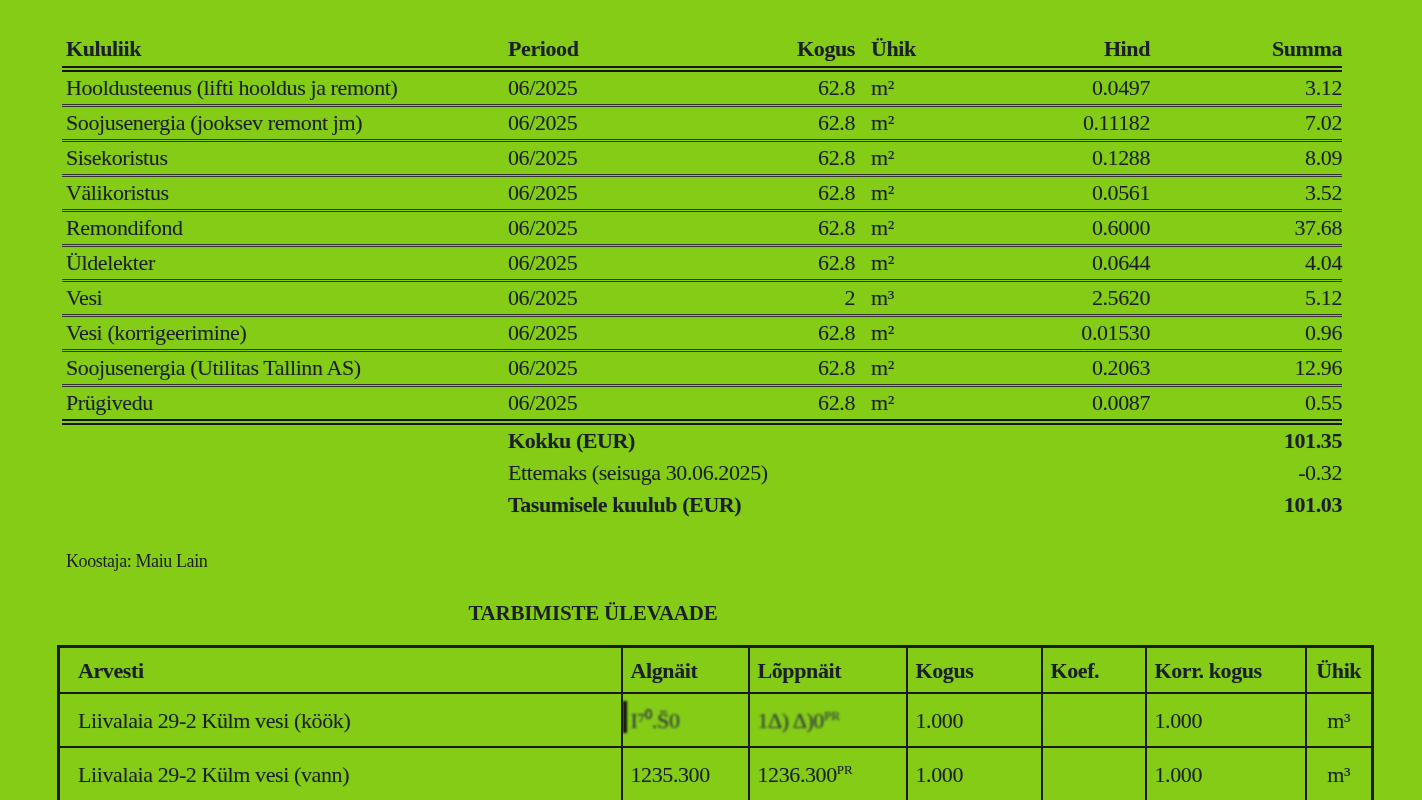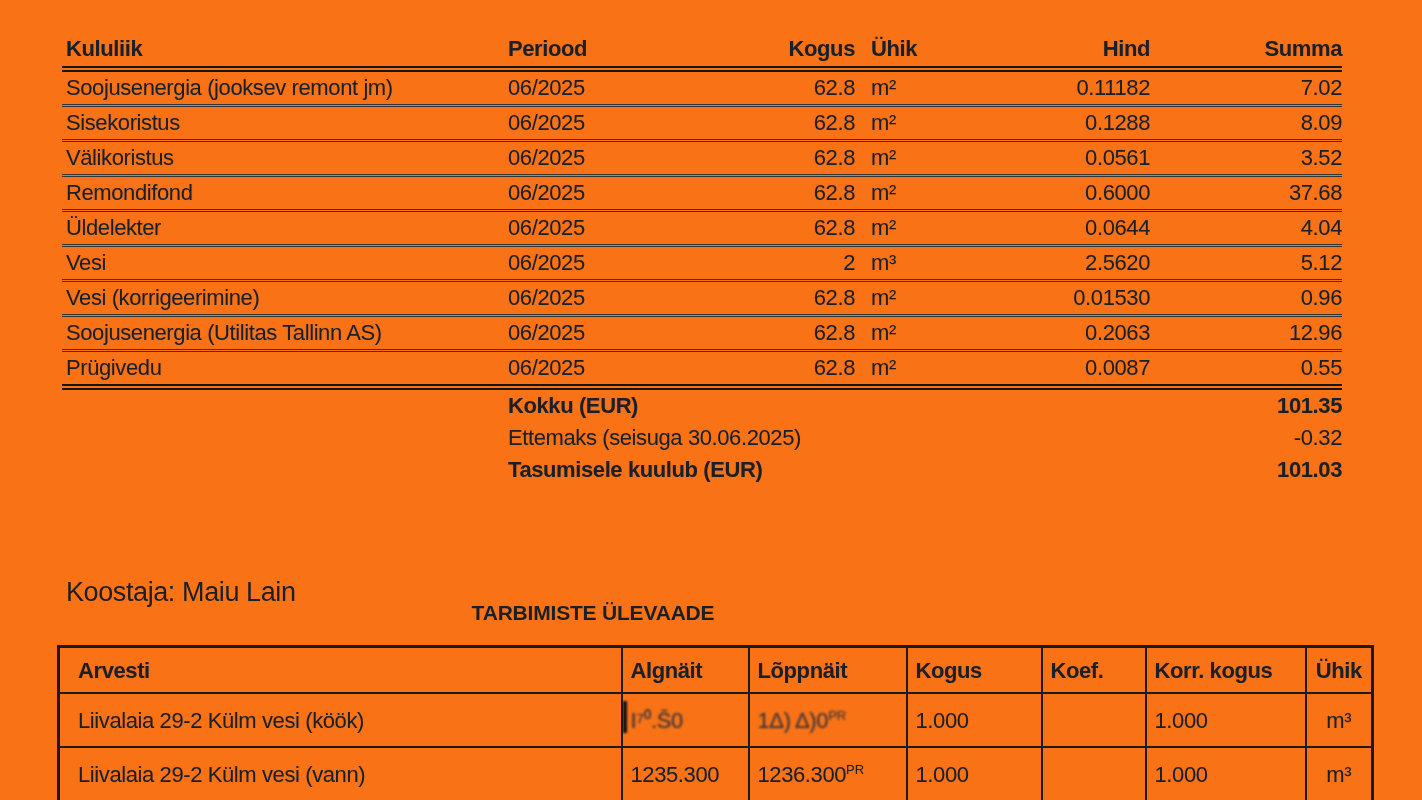--- a/index.html
+++ b/index.html
@@ -1,18 +1,18 @@
 <!DOCTYPE html>
 <html><head>
 <meta charset="utf-8">
 <style>
   html,body{margin:0;padding:0;background:#ffffff;}
   .page{
-    position:relative;width:1422px;height:800px;background:#f97316;overflow:hidden;
-    font-family:Liberation Sans, sans-serif;color:#1b1f26;
+    position:relative;width:1422px;height:800px;background:#84cc16;overflow:hidden;
+    font-family:Liberation Serif, serif;color:#1b1f26;
     letter-spacing:-0.4px;
   }
   
   table{border-collapse:collapse;}
   .t1{
     position:absolute;left:62px;top:34px;width:1280px;table-layout:fixed;
     font-size:22px;line-height:25px;
     text-shadow:0 0 1px rgba(47,62,125,.25);
   }
   .t1 th{font-weight:bold;padding:2px 0 5px 0;border-bottom:6px double #161616;vertical-align:bottom;}
@@ -21,21 +21,21 @@
   .t1 tbody tr.last-data td{border-bottom:6px double #161616;}
   .t1 tr.sep-bottom td{border-bottom:6px double #161616;}
   .al{text-align:left;}
   .ar{text-align:right;}
   .c-name{padding-left:4px !important;}
   .c-unit{padding-left:16px !important;text-align:left;}
   .bold{font-weight:bold;}
   .wrap-limit{display:inline-block;max-width:400px;}
   .t1 tr.total td{border-bottom:none;}
   
-  .koostaja{position:absolute;left:66px;top:551px;font-size:27px;margin-top:26px;}
+  .koostaja{position:absolute;left:66px;top:551px;font-size:18px;}
   .section-title{
     position:absolute;left:0;top:601px;width:1186px;text-align:center;
     font-size:21px;font-weight:bold;letter-spacing:-0.2px;
   }
   
   .t2{
     position:absolute;left:57px;top:645px;width:1314px;table-layout:fixed;
     font-size:22px;line-height:25px;border:3px solid #1b1b1b;
     text-shadow:0 0 1px rgba(47,62,125,.25);
   }
@@ -68,20 +68,28 @@
       <tr>
         <th class="al c-name">Kululiik</th>
         <th class="al">Periood</th>
         <th class="ar">Kogus</th>
         <th class="c-unit">Ühik</th>
         <th class="ar">Hind</th>
         <th class="ar">Summa</th>
       </tr>
     </thead>
     <tbody>
+      <tr class="data">
+        <td class="c-name"><span class="wrap-limit">Hooldusteenus (lifti hooldus ja remont)</span></td>
+        <td>06/2025</td>
+        <td class="ar">62.8</td>
+        <td class="c-unit">m²</td>
+        <td class="ar">0.0497</td>
+        <td class="ar">3.12</td>
+      </tr>
       <tr class="data">
         <td class="c-name">Soojusenergia (jooksev remont jm)</td>
         <td>06/2025</td>
         <td class="ar">62.8</td>
         <td class="c-unit">m²</td>
         <td class="ar">0.11182</td>
         <td class="ar">7.02</td>
       </tr>
       <tr class="data">
         <td class="c-name">Sisekoristus</td>

